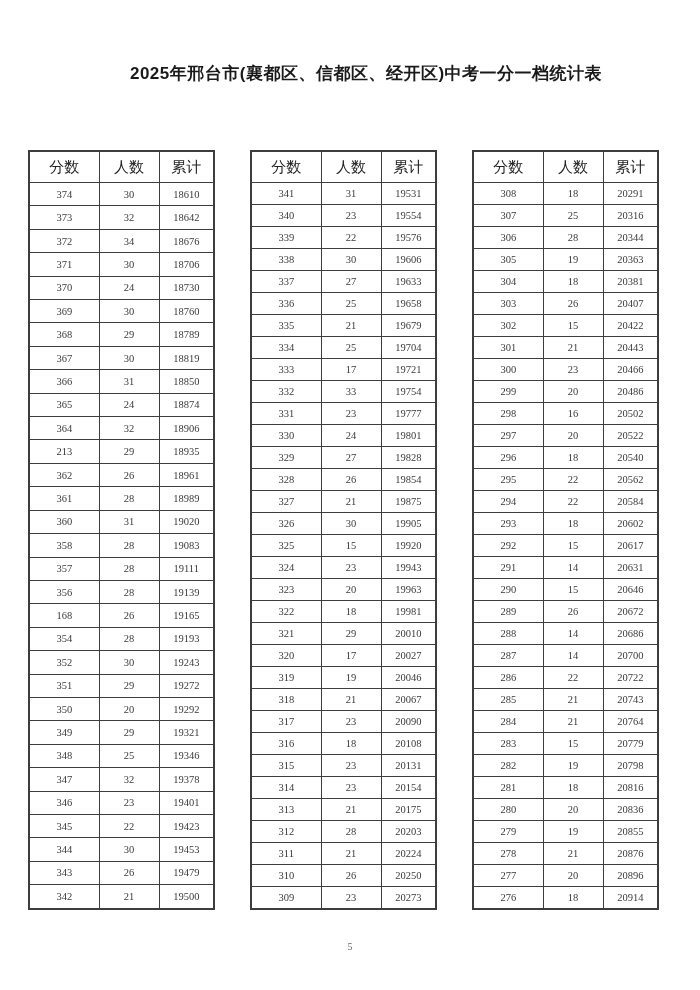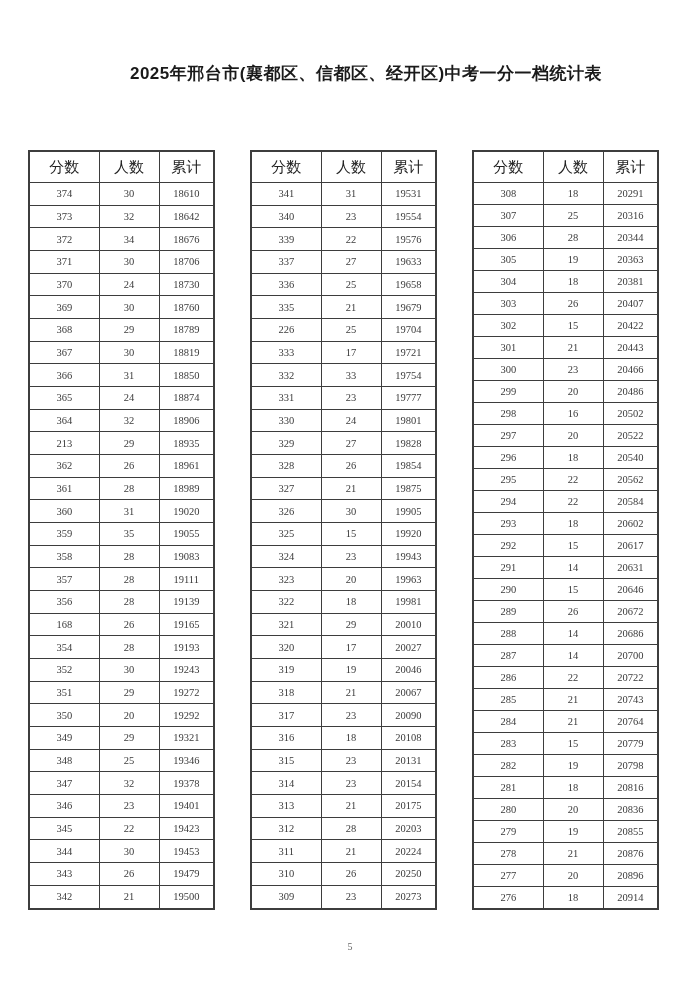--- a/index.html
+++ b/index.html
@@ -161,25 +161,20 @@
             <td>361</td>
             <td>28</td>
             <td>18989</td>
           </tr>
           <tr>
             <td>360</td>
             <td>31</td>
             <td>19020</td>
           </tr>
           <tr>
-            <td>359</td>
-            <td>35</td>
-            <td>19055</td>
-          </tr>
-          <tr>
             <td>358</td>
             <td>28</td>
             <td>19083</td>
           </tr>
           <tr>
             <td>357</td>
             <td>28</td>
             <td>19111</td>
           </tr>
           <tr>
@@ -278,36 +273,41 @@
             <td>340</td>
             <td>23</td>
             <td>19554</td>
           </tr>
           <tr>
             <td>339</td>
             <td>22</td>
             <td>19576</td>
           </tr>
           <tr>
+            <td>338</td>
+            <td>30</td>
+            <td>19606</td>
+          </tr>
+          <tr>
             <td>337</td>
             <td>27</td>
             <td>19633</td>
           </tr>
           <tr>
             <td>336</td>
             <td>25</td>
             <td>19658</td>
           </tr>
           <tr>
             <td>335</td>
             <td>21</td>
             <td>19679</td>
           </tr>
           <tr>
-            <td>226</td>
+            <td>334</td>
             <td>25</td>
             <td>19704</td>
           </tr>
           <tr>
             <td>333</td>
             <td>17</td>
             <td>19721</td>
           </tr>
           <tr>
             <td>332</td>

